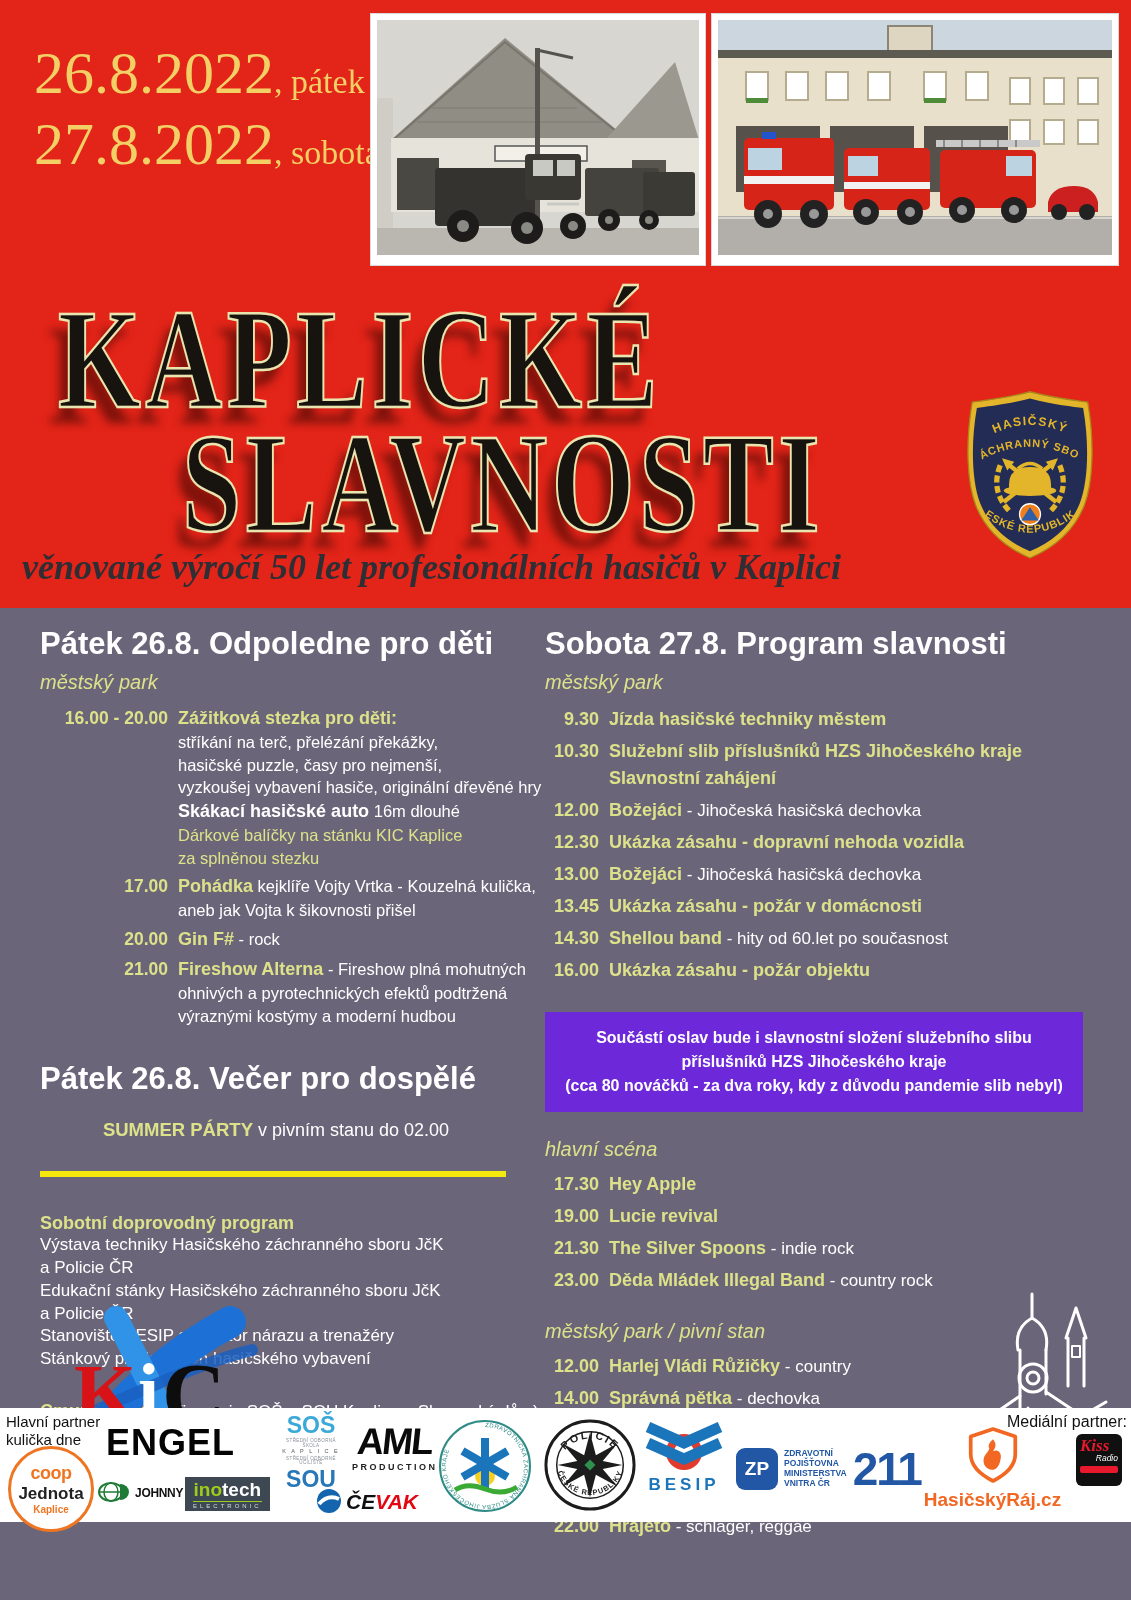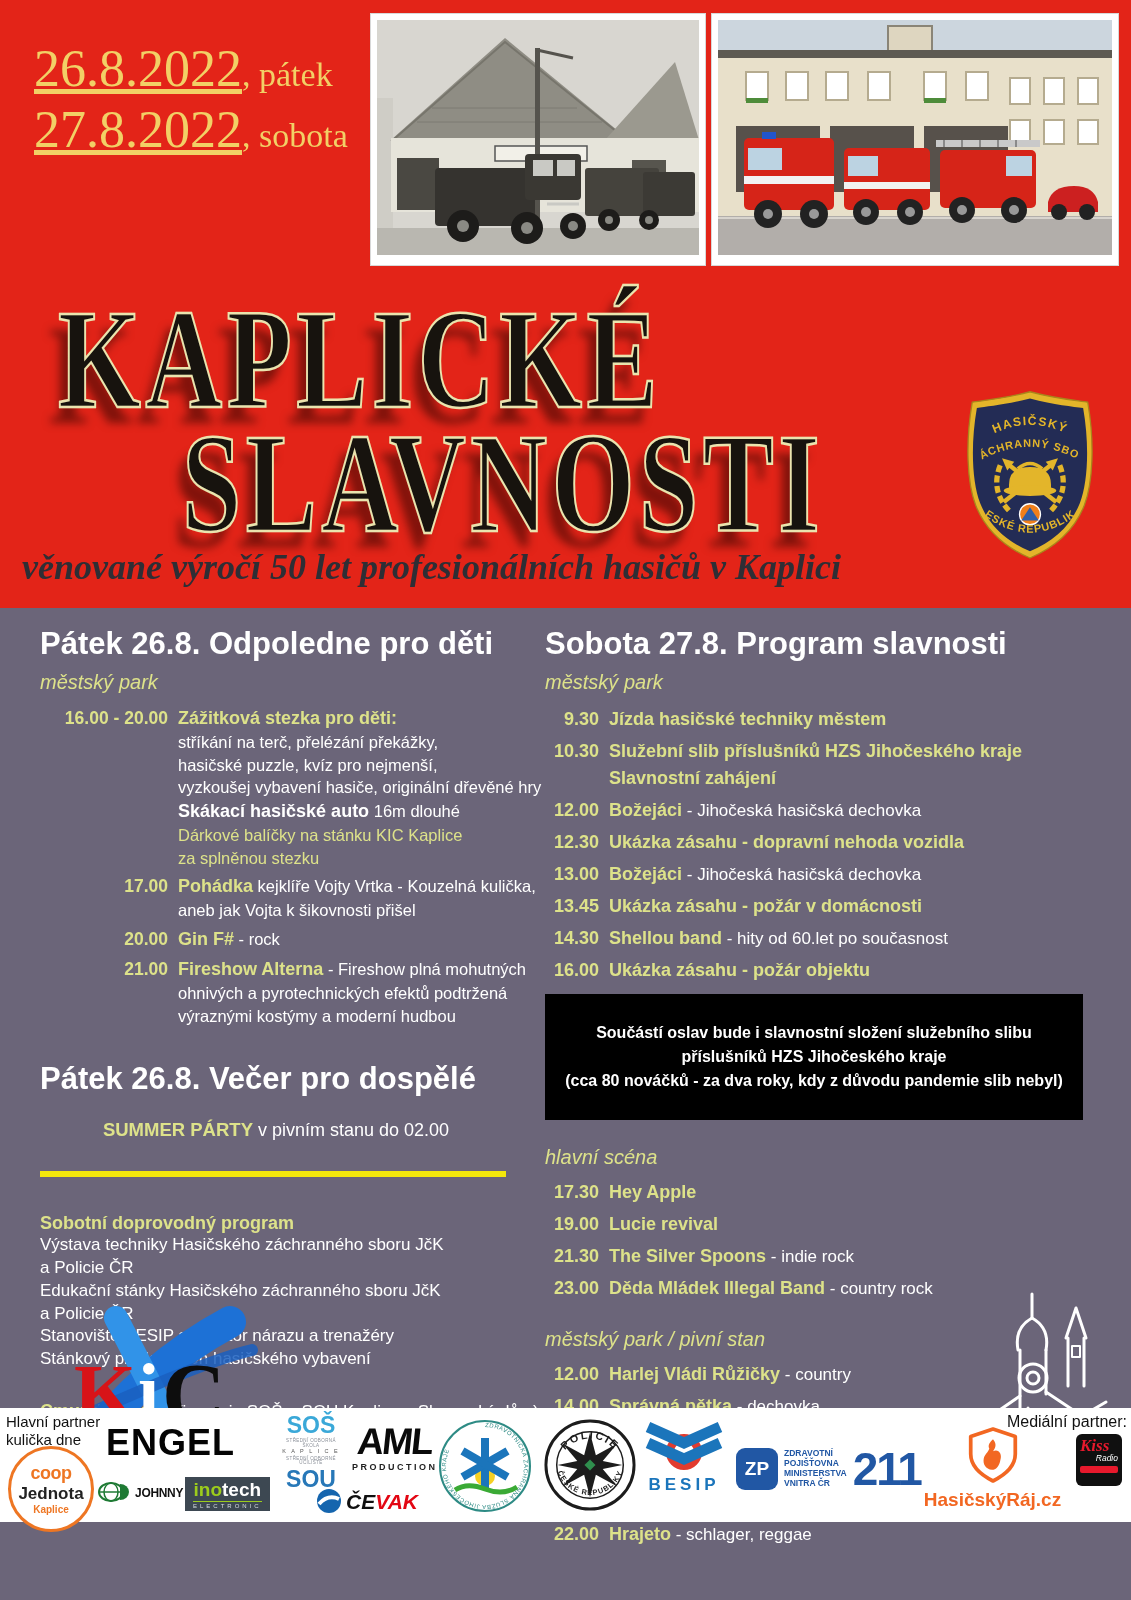--- a/index.html
+++ b/index.html
@@ -2,21 +2,21 @@
 <html><head>
 <meta charset="utf-8">
 <style>
   html,body{margin:0;padding:0;background:#444;}
   .poster{position:relative;width:1131px;height:1600px;margin:0 auto;background:#6b6579;
           font-family:"Liberation Sans", sans-serif;overflow:hidden;}
   
   .top-section{position:absolute;left:0;top:0;width:1131px;height:608px;background:#e32418;}
   .dates{position:absolute;left:34px;top:38px;color:#f2d066;font-family:"Liberation Serif", serif;}
   .date-line{line-height:1.18;white-space:nowrap;}
-  .date-big{font-size:52px;text-decoration:underline;}
+  .date-big{font-size:60px;}
   .date-small{font-size:34px;}
   .photo{position:absolute;top:14px;background:#fff;padding:6px;box-shadow:0 0 0 1px #d8d8d8;}
   .photo1{left:371px;}
   .photo2{left:712px;}
   .title{position:absolute;font-family:"Liberation Serif", serif;font-weight:bold;color:#17130e;
          font-size:142px;line-height:1;letter-spacing:6px;transform:scaleX(.75);transform-origin:0 50%;
          -webkit-text-stroke:2.5px #eae4ae;
          text-shadow:-12px 16px 10px rgba(50,5,0,.55);white-space:nowrap;}
   .title-line1{left:58px;top:288px;}
   .title-line2{left:182px;top:412px;}
@@ -41,22 +41,22 @@
   .r .pbody{font-size:17px;line-height:1.5;}
   .r .gt{font-size:18px;}
   .evening-heading{margin-top:34px;}
   .party-line{text-align:center;font-size:18px;color:#fff;margin-top:22px;white-space:nowrap;}
   .party-line .gt{font-size:18.5px;}
   .divider{height:6px;background:#f4e80c;margin:30px 0 0 0;width:466px;}
   .side-heading{color:#dde28a;font-weight:bold;font-size:18px;margin-top:36px;}
   .side-line{color:#fff;font-size:17px;line-height:1.34;white-space:nowrap;}
   .cmunda{margin-top:30px;font-size:17px;color:#fff;white-space:nowrap;}
   .cmunda .gt{font-size:18px;}
-  .notice-box{margin-top:10px;width:522px;background:#000000;color:#fff;font-weight:bold;
-              font-size:16px;line-height:1.5;text-align:center;padding:27px 8px;}
+  .notice-box{margin-top:28px;width:522px;background:#6d28d9;color:#fff;font-weight:bold;
+              font-size:16px;line-height:1.5;text-align:center;padding:14px 8px;}
   .notice-box div{white-space:nowrap;}
   .stage-label{color:#dde28a;font-style:italic;font-size:20px;margin:26px 0 10px 0;}
   
   .kic-logo{position:absolute;left:58px;top:1298px;}
   .kaplice-logo{position:absolute;left:962px;top:1286px;width:165px;text-align:center;}
   .kaplice-name{font-family:"Liberation Serif", serif;font-size:32px;color:#fff;margin-top:-6px;}
   .footnote1{position:absolute;left:0;top:1432px;width:1131px;text-align:center;
              color:#dde28a;font-size:18.5px;}
   .footnote2{position:absolute;left:0;top:1462px;width:959px;text-align:center;
              color:#dde28a;font-size:16px;}
@@ -244,21 +244,21 @@
 
   <div class="col-left">
     <h2>Pátek 26.8. Odpoledne pro děti</h2>
     <div class="venue">městský park</div>
 
     <div class="prow">
       <div class="ptime">16.00 - 20.00</div>
       <div class="pbody">
         <div class="pline gt big">Zážitková stezka pro děti:</div>
         <div class="pline">stříkání na terč, přelézání překážky,</div>
-        <div class="pline">hasičské puzzle, kvíz pro nejmenší,</div>
+        <div class="pline">hasičské puzzle, časy pro nejmenší,</div>
         <div class="pline">vyzkoušej vybavení hasiče, originální dřevěné hry</div>
         <div class="pline"><span class="bw big">Skákací hasičské auto</span><span> 16m dlouhé</span></div>
         <div class="pline gn">Dárkové balíčky na stánku KIC Kaplice</div>
         <div class="pline gn">za splněnou stezku</div>
       </div>
     </div>
 
     <div class="prow">
       <div class="ptime">17.00</div>
       <div class="pbody">

